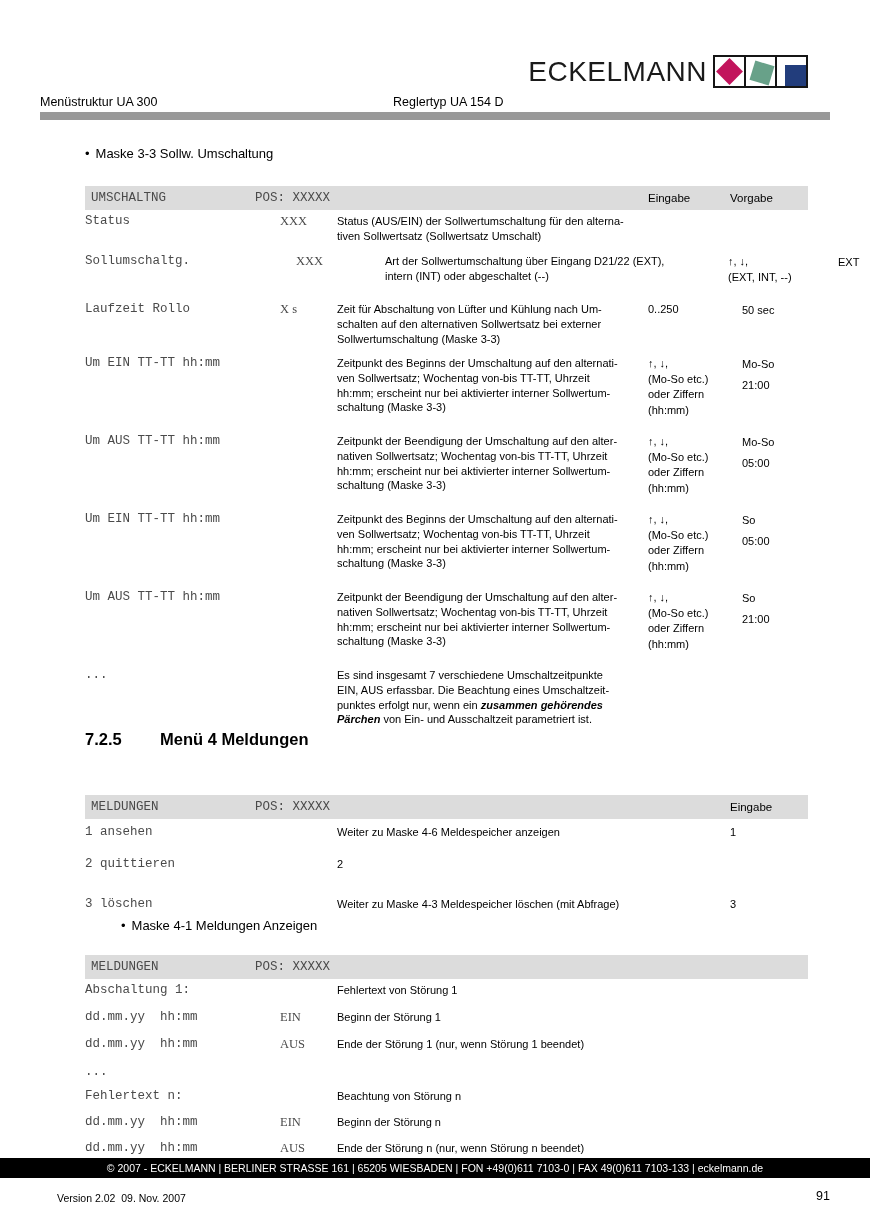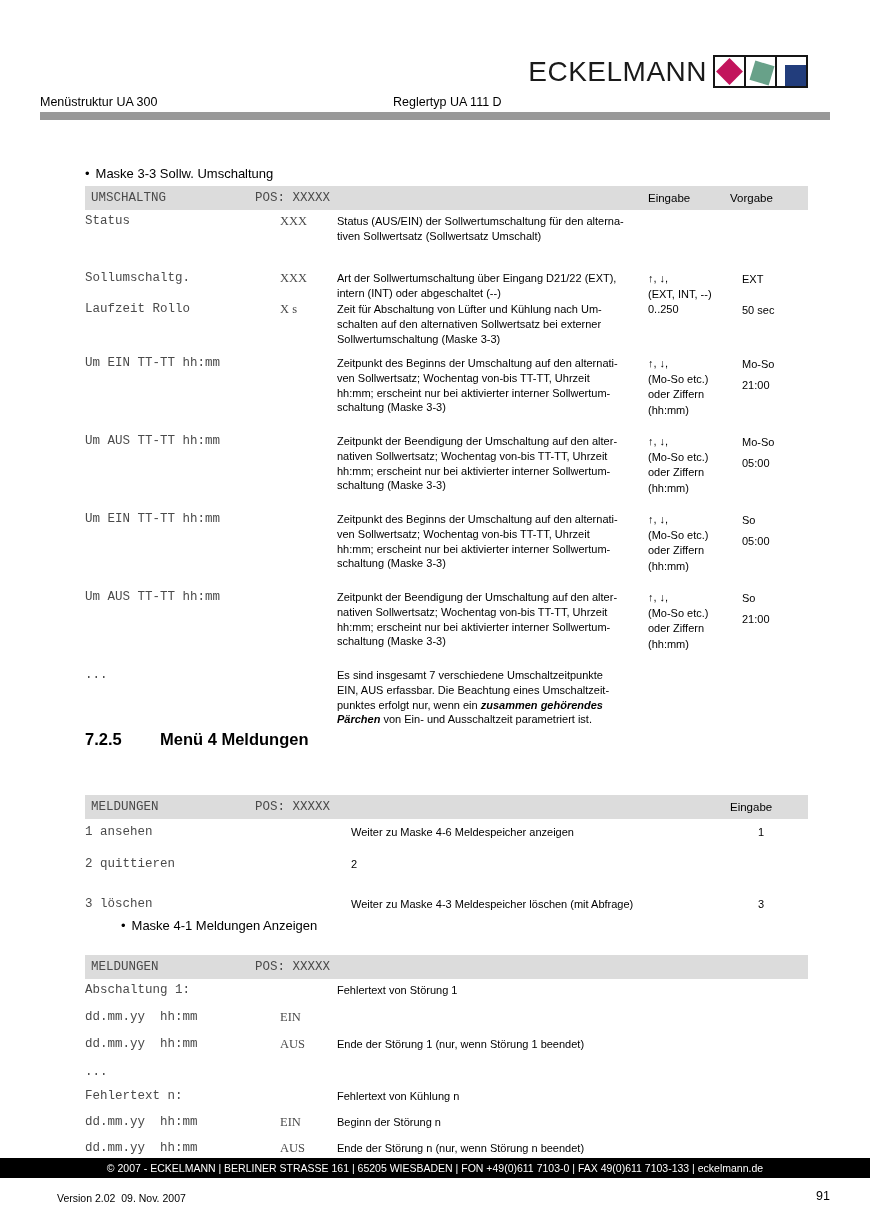--- a/index.html
+++ b/index.html
@@ -31,21 +31,21 @@
   .tbl { position:absolute; left:85px; width:723px; }
   .t-head { position:absolute; top:0; left:0; width:723px; height:24px; background:#dcdcdc; }
   .t-head .h-name { position:absolute; left:6px;   top:0; line-height:24px; }
   .t-head .h-pos  { position:absolute; left:170px; top:0; line-height:24px; }
   .t-head .h-col1 { position:absolute; left:563px; top:0; line-height:24px; font-size:11.5px; }
   .t-head .h-col2 { position:absolute; left:645px; top:0; line-height:24px; font-size:11.5px; }
   .t-head .h-col-single { position:absolute; left:645px; top:0; line-height:24px; font-size:11.5px; }
   .mono { font-family:"Liberation Mono","DejaVu Sans Mono",monospace; font-size:12.5px; color:#4a4a4a; white-space:pre; }
   .t-row { position:absolute; display:grid; width:723px; }
   .g7 { grid-template-columns:195px 38px 19px 304px 7px 82px 78px; }
-  .g3 { grid-template-columns:252px 393px 78px;gap:14px; }
+  .g3 { grid-template-columns:252px 393px 78px; }
   .g4 { grid-template-columns:195px 38px 19px 471px; }
   .cell-val { text-align:left;font-family:Liberation Serif, serif; }
   .cell-desc { font-size:11px; line-height:14.8px; white-space:pre-line; color:#000; }
   .cell-ein  { font-size:11px; line-height:15.5px; white-space:pre-line; color:#000; }
   .cell-vor  { font-size:11px; line-height:21px;  white-space:pre-line; color:#000; margin-top:-2px;margin-left:12px; }
   .bi { font-weight:bold; font-style:italic; }
   
   .footer-bar { position:absolute; top:1158px; left:0; width:870px; height:20px; line-height:20px;
                 text-align:center; color:#ffffff; font-size:10.5px; }
   .version { position:absolute; top:1192px; left:57px; font-size:10.5px; white-space:pre; }
@@ -65,24 +65,24 @@
       <div class="logo-box">
         <div class="shape tilted" style="background:#68A189;"></div>
       </div>
       <div class="logo-box">
         <div class="shape square" style="background:#223D7C;"></div>
       </div>
     </div>
   </div>
 
   <div class="hdr-left">Menüstruktur UA 300</div>
-  <div class="hdr-center">Reglertyp UA 111 D</div>
+  <div class="hdr-center">Reglertyp UA 154 D</div>
   <div class="hdr-bar"></div>
 
-  <div class="bullet" style="top:146px;margin-top:20px;">
+  <div class="bullet" style="top:146px;">
     <span class="dot">•</span><span>Maske 3-3 Sollw. Umschaltung</span>
   </div>
 
   <div class="tbl" style="top:186px; height:560px;">
     <div class="t-head">
       <span class="h-name mono">UMSCHALTNG</span>
       <span class="h-pos mono">POS: XXXXX</span>
       <span class="h-col1">Eingabe</span>
       <span class="h-col2">Vorgabe</span>
     </div>
@@ -91,21 +91,21 @@
       <div class="mono">Status</div>
       <div class="mono cell-val">XXX</div>
       <div></div>
       <div class="cell-desc">Status (AUS/EIN) der Sollwertumschaltung für den alterna-
 tiven Sollwertsatz (Sollwertsatz Umschalt)</div>
       <div></div>
       <div class="cell-ein"></div>
       <div class="cell-vor"></div>
     </div>
 
-    <div class="t-row g7" style="top:85px;">
+    <div class="t-row g7" style="top:68px;gap:16px;">
       <div class="mono">Sollumschaltg.</div>
       <div class="mono cell-val">XXX</div>
       <div></div>
       <div class="cell-desc">Art der Sollwertumschaltung über Eingang D21/22 (EXT),
 intern (INT) oder abgeschaltet (--)</div>
       <div></div>
       <div class="cell-ein">↑, ↓,
 (EXT, INT, --)</div>
       <div class="cell-vor">EXT</div>
     </div>
@@ -247,41 +247,42 @@
       <div class="mono">Abschaltung 1:</div>
       <div class="mono cell-val"></div>
       <div></div>
       <div class="cell-desc">Fehlertext von Störung 1</div>
     </div>
 
     <div class="t-row g4" style="top:55px;">
       <div class="mono">dd.mm.yy  hh:mm</div>
       <div class="mono cell-val">EIN</div>
       <div></div>
+      <div class="cell-desc">Beginn der Störung 1</div>
     </div>
 
     <div class="t-row g4" style="top:82px;">
       <div class="mono">dd.mm.yy  hh:mm</div>
       <div class="mono cell-val">AUS</div>
       <div></div>
       <div class="cell-desc">Ende der Störung 1 (nur, wenn Störung 1 beendet)</div>
     </div>
 
     <div class="t-row g4" style="top:110px;">
       <div class="mono">...</div>
       <div class="mono cell-val"></div>
       <div></div>
       <div class="cell-desc"></div>
     </div>
 
     <div class="t-row g4" style="top:134px;">
       <div class="mono">Fehlertext n:</div>
       <div class="mono cell-val"></div>
       <div></div>
-      <div class="cell-desc">Fehlertext von Kühlung n</div>
+      <div class="cell-desc">Beachtung von Störung n</div>
     </div>
 
     <div class="t-row g4" style="top:160px;">
       <div class="mono">dd.mm.yy  hh:mm</div>
       <div class="mono cell-val">EIN</div>
       <div></div>
       <div class="cell-desc">Beginn der Störung n</div>
     </div>
 
     <div class="t-row g4" style="top:186px;">

